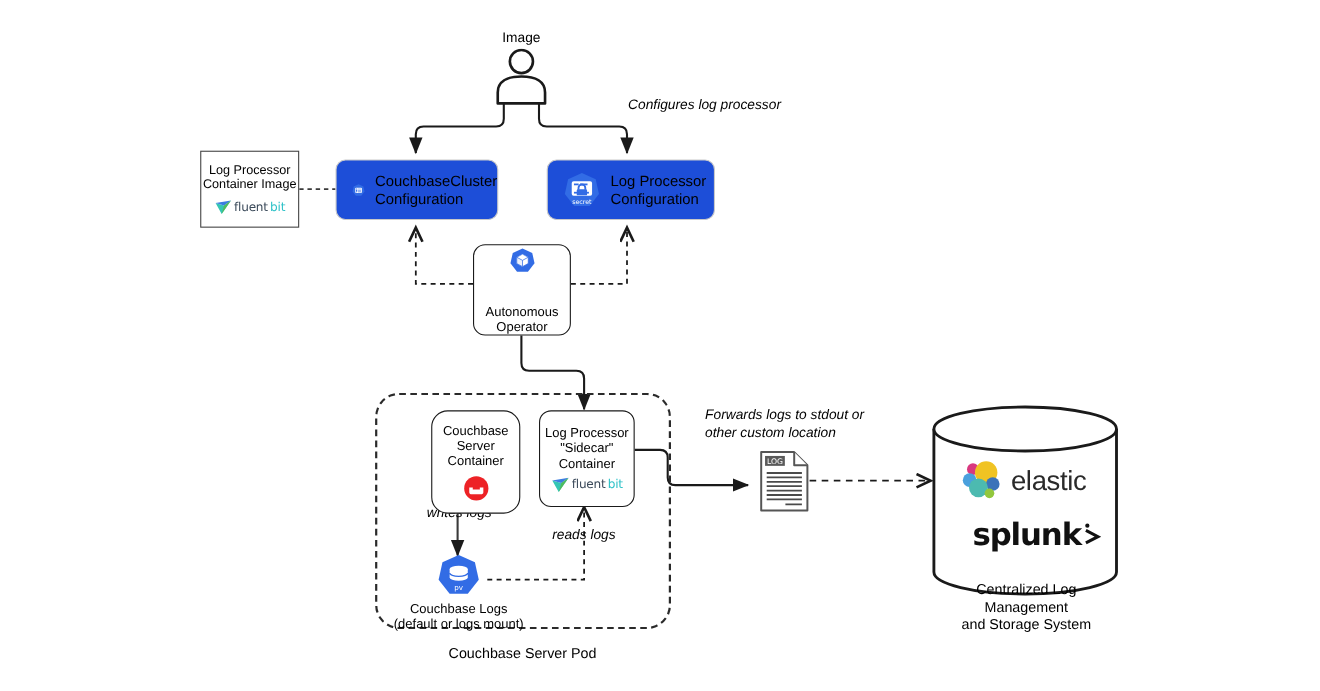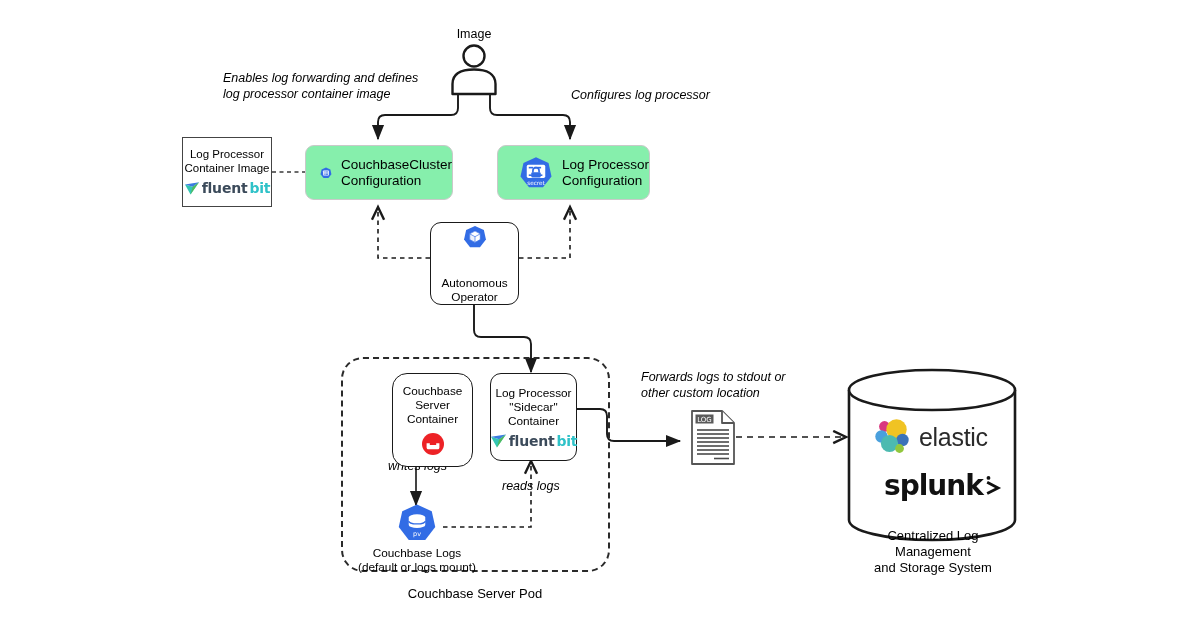--- a/index.html
+++ b/index.html
@@ -43,26 +43,25 @@
     font-style: italic;
     font-size: 12.5px;
     line-height: 16px;
     white-space: pre-line;
     color: #000;
   }
   
   .cfgbox {
     border: 1.6px solid #c9c9c9;
     border-radius: 9px;
-    background: #86efac;
+    background: #1d4ed8;
     display: flex;
     align-items: center;
     gap: 9px;
     padding-left: 14px;
-    justify-content: flex-end;
   }
   .cfgbox .lbl {
     font-size: 13.5px;
     line-height: 16px;
     white-space: pre-line;
     text-align: left;
   }
   
   .sqbox {
     border: 1.7px solid #444;
@@ -107,22 +106,22 @@
     white-space: pre-line;
   }
   
   .fb {
     display: flex;
     align-items: center;
     gap: 2px;
   }
   .fb-word {
     font-family: "DejaVu Sans", sans-serif;
-    font-size: 14px;
-    font-weight: 700;
+    font-size: 11px;
+    font-weight: 400;
     letter-spacing: -0.2px;
   }
   .fb-fluent { color: #3b4a5a; }
   .fb-bit { color: #2fc2c8; }
   .elastic-word {
     font-family: "Liberation Sans", sans-serif;
     font-size: 25px;
     color: #2a2a2a;
     letter-spacing: -0.3px;
   }
@@ -169,22 +168,20 @@
 
     <path d="M736,437 L846,437" fill="none" stroke="#1a1a1a" stroke-width="1.6" stroke-dasharray="6,5" marker-end="url(#arrowOpen)"></path>
   </svg>
 
   <div class="txt" style="left:434px; top:27px; width:80px;">Image</div>
   <svg class="node" style="left:446px; top:44px; width:56px; height:52px;" viewBox="0 0 56 52">
     <circle cx="28" cy="12" r="10.5" fill="#fff" stroke="#1a1a1a" stroke-width="2.4"></circle>
     <path d="M6.5,50 L6.5,40 C6.5,30 15,25.5 28,25.5 C41,25.5 49.5,30 49.5,40 L49.5,50 Z" fill="#fff" stroke="#1a1a1a" stroke-width="2.4" stroke-linejoin="round"></path>
   </svg>
 
-  <div class="italic-note" style="left:223px; top:70px; width:230px;">Enables log forwarding and defines
-log processor container image</div>
   <div class="italic-note" style="left:571px; top:87px; width:230px;">Configures log processor</div>
   <div class="italic-note" style="left:641px; top:369px; width:200px;">Forwards logs to stdout or
 other custom location</div>
   <div class="italic-note" style="left:388px; top:458px; width:130px; text-align:left;">writes logs</div>
   <div class="italic-note" style="left:502px; top:478px; width:130px; text-align:left;">reads logs</div>
 
   <div class="node sqbox" style="left:182px; top:137px; width:90px; height:70px;">
     <div class="lbl">Log Processor
 Container Image</div>
     <div class="fb" style="margin-top:5px;">

